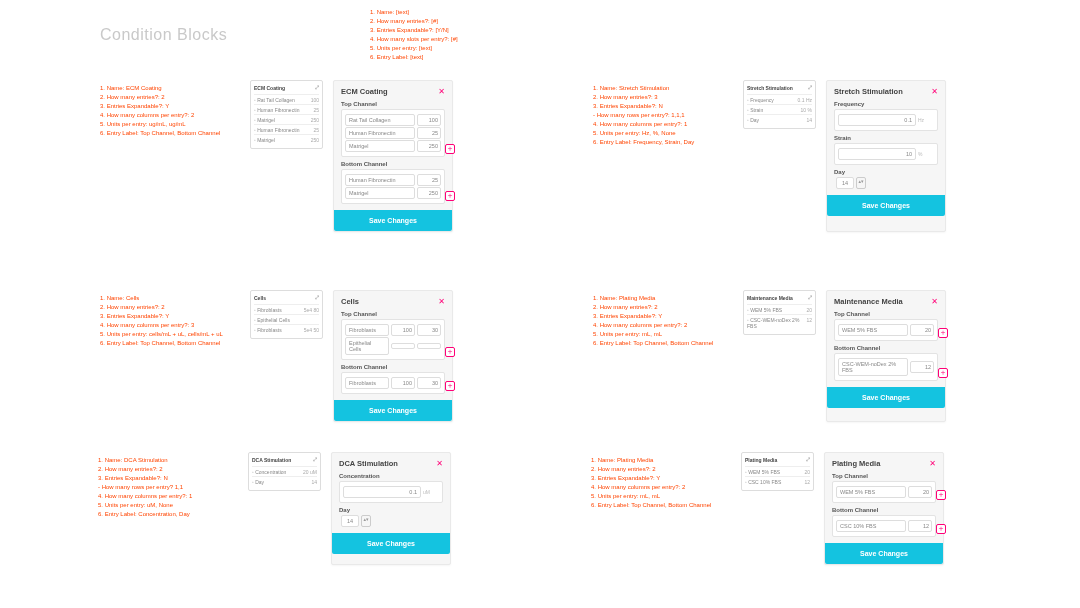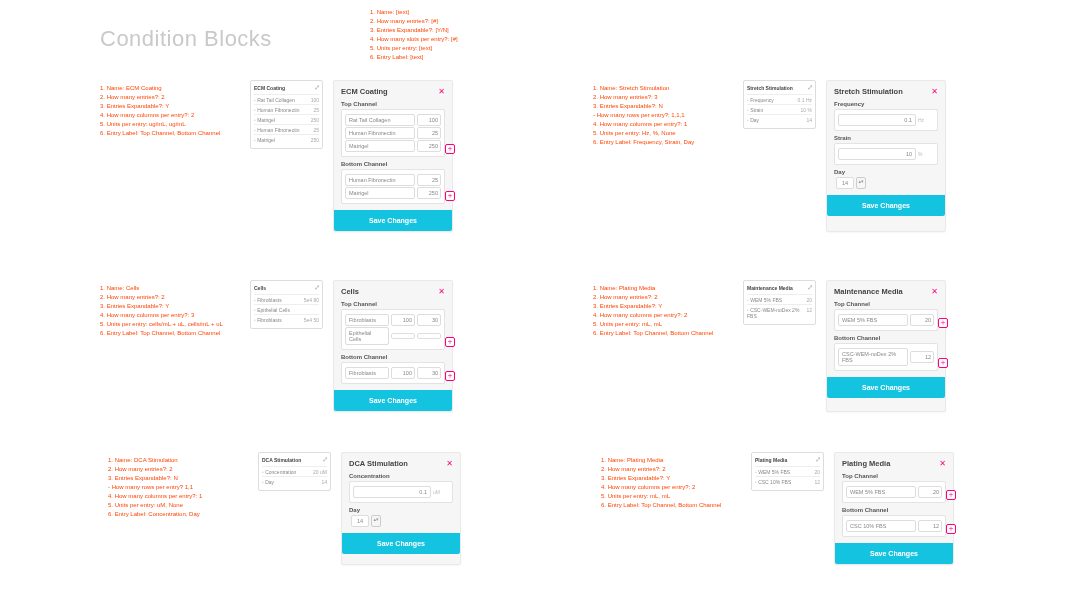--- a/index.html
+++ b/index.html
@@ -1,22 +1,22 @@
 <!DOCTYPE html>
 <html><head>
 <meta charset="utf-8">
 <style>
 *{box-sizing:border-box;margin:0;padding:0;font-family:Helvetica,Arial,sans-serif}
 body{background:#fff;width:1080px;height:608px;position:relative;font-size:6px;color:#333}
-.page-title{position:absolute;left:100px;top:26px;font-size:22px;color:#c9c9c9;font-weight:300;letter-spacing:0.5px}
+.page-title{position:absolute;left:100px;top:26px;font-size:16px;color:#c9c9c9;font-weight:300;letter-spacing:0.5px}
 .top-q{position:absolute;left:370px;top:8px;color:#ff4400;font-size:6px;line-height:1.5}
 .row{position:absolute;display:flex}
 .r1{top:80px;left:100px}
-.r2{top:280px;left:100px}
-.r3{top:452px;left:108px}
+.r2{top:290px;left:100px}
+.r3{top:452px;left:98px}
 .spec{width:150px;color:#ff4400;font-size:6px;line-height:1.5;padding-top:4px}
 .col{display:flex;flex-direction:column;align-items:flex-start}
 .mini{background:#fff;border:1px solid #ddd;border-radius:2px;width:73px;font-size:5px;color:#555;margin-right:10px;padding:3px 3px 4px}
 .mini-h{display:flex;justify-content:space-between;align-items:center;font-weight:600;margin-bottom:3px;color:#444}
 .mini-r{display:flex;justify-content:space-between;border-top:1px solid #eee;padding:1.5px 0;color:#888}
 .mini-r span:first-child{flex:1}
 .mini .vr{color:#aaa;text-align:right;padding-left:2px}
 .mini .bullet::before{content:"◦ ";color:#999}
 .exp{color:#aaa;font-size:5px}
 .card{background:#f6f6f6;border:1px solid #e9e9e9;border-radius:2px;width:120px;padding:6px 7px 0;box-shadow:0 1px 2px rgba(0,0,0,0.04)}

